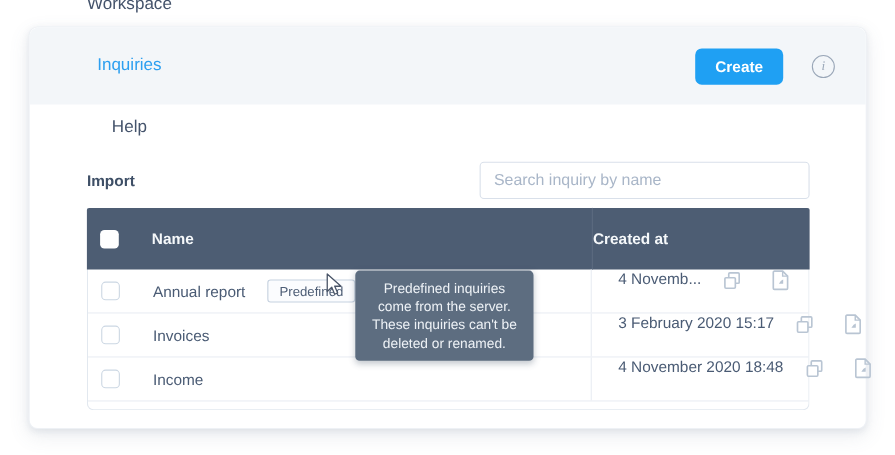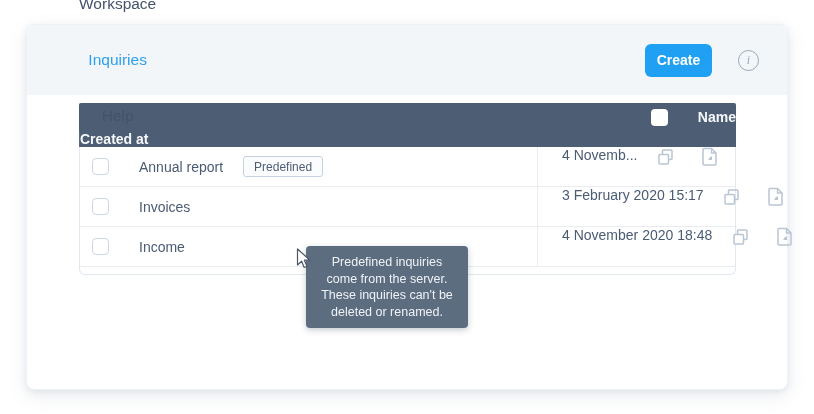--- a/index.html
+++ b/index.html
@@ -19,21 +19,21 @@
     display: flex; align-items: center;
     padding: 0 28px 0 52px;
   }
   .nav-items { display: flex; align-items: center; gap: 38px; flex-direction: column; }
   .nav-item { font-size: 15.5px; color: var(--nav-text, #44536b); cursor: pointer; }
   .nav-item.active { color: var(--accent, #2d9ff0); text-align: right; }
   .nav-spacer { flex: 1; }
   .create-btn {
     background: var(--create-bg, #1fa0f3); color: #ffffff;
     border: none; border-radius: 6px;
-    width: 67px; height: 33px; font-size: 14px; font-weight: bold;
+    width: 80px; height: 33px; font-size: 14px; font-weight: bold;
     font-family: "Liberation Sans", sans-serif; cursor: pointer;
     margin-right: 26px;
   }
   .info-icon {
     width: 21px; height: 21px; border-radius: 50%;
     border: 1.6px solid #9aa7b8; color: #9aa7b8;
     display: flex; align-items: center; justify-content: center;
     font-size: 12px; font-family: "Liberation Serif", serif; font-style: italic;
     cursor: pointer;
   }
@@ -56,25 +56,24 @@
   
   .table-wrap {
     margin: 8px 51px 0 52px;
     border: 1px solid #e2e8ef;
     border-top: none;
     border-radius: 2px 2px 6px 6px;
     padding-bottom: 7px;
     background: #ffffff;
   }
   .thead {
-    display: flex; height: 44px; align-items: flex-end;
+    display: flex; height: 56px; align-items: center;
     background: var(--thead-bg, #4d5d73);
     border-radius: 2px 2px 0 0;
     margin: 0 -1px; 
-    flex-direction: column;
   }
   .th-name { flex: 1; display: flex; align-items: center; }
   .th-created {
     width: 198px; align-self: stretch; display: flex; align-items: center;
     border-left: 1px solid #5c6b80; 
   }
   .th-label { color: #f5f8fa; font-size: 14px; font-weight: bold; }
   .cb { width: 17px; height: 17px; border-radius: 4px; flex: 0 0 auto; cursor: pointer; }
   .cb.header { background: #ffffff; margin-left: 12px; }
   .cb.row { background: #ffffff; border: 1px solid #ccd7e3; margin-left: 12px; }
@@ -91,21 +90,21 @@
     margin-left: 20px; font-size: 12px; color: #4e5e76;
     background: #fbfcfe; border: 1px solid #c6d1df; border-radius: 3px;
     padding: 3.5px 10px; line-height: 1; cursor: default;
   }
   .row-icons { display: flex; align-items: center; gap: 24px; margin-left: 18px; }
   .icon-btn { width: 20px; height: 20px; display: flex; align-items: center; justify-content: center; cursor: pointer; }
   .icon-btn svg { display: block; }
 
   
   .tooltip {
-    position: absolute; left: 306px; top: 246px; width: 162px;
+    position: absolute; left: 323px; top: 246px; width: 162px;
     background: var(--tooltip-bg, #5d6d80); color: #eef2f6;
     border-radius: 4px; padding: 8px 10px;
     font-size: 12.5px; line-height: 16.5px; text-align: center;
     box-shadow: 0 2px 6px rgba(60,75,95,0.3);
     z-index: 10;
   }
 
   
   .cursor { position: absolute; left: 296px; top: 248px; z-index: 11; pointer-events: none; }
 </style>
@@ -118,20 +117,24 @@
     <div class="nav-items">
       <span class="nav-item">Workspace</span>
       <span class="nav-item active">Inquiries</span>
       <span class="nav-item">Help</span>
     </div>
     <div class="nav-spacer"></div>
     <button class="create-btn">Create</button>
     <div class="info-icon">i</div>
   </div>
 
+  <div class="toolbar">
+    <div class="import-label">Import</div>
+    <input class="search-input" type="text" placeholder="Search inquiry by name" style="">
+  </div>
 
   <div class="table-wrap">
     <div class="thead">
       <div class="th-name">
         <div class="cb header"></div>
         <div class="gap"></div>
         <span class="th-label">Name</span>
       </div>
       <div class="th-created">
         <span class="th-label">Created at</span>

